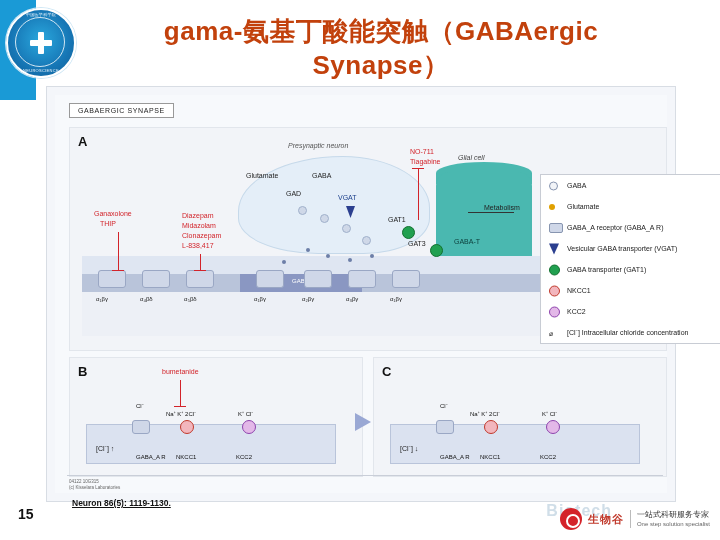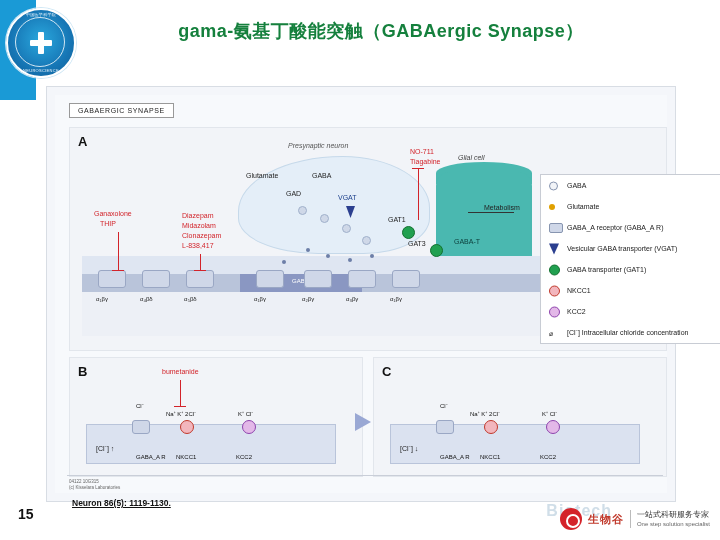--- a/index.html
+++ b/index.html
@@ -76,23 +76,23 @@
     font-size: 4px;
     color: #eaf6ff;
     letter-spacing: .3px;
   }
 
   .title {
     position: absolute;
     left: 96px; top: 14px;
     width: 570px;
     text-align: center;
-    font-size: 18px;
-    font-weight: bold;
-    color: #15803d;
+    font-size: 26px;
+    font-weight: bold;
+    color: #c2410c;
     line-height: 34px;
     letter-spacing: .5px;
   }
 
   
   .figure {
     position: absolute;
     left: 46px; top: 86px;
     width: 628px; height: 414px;
     background: #f4f6fa;

